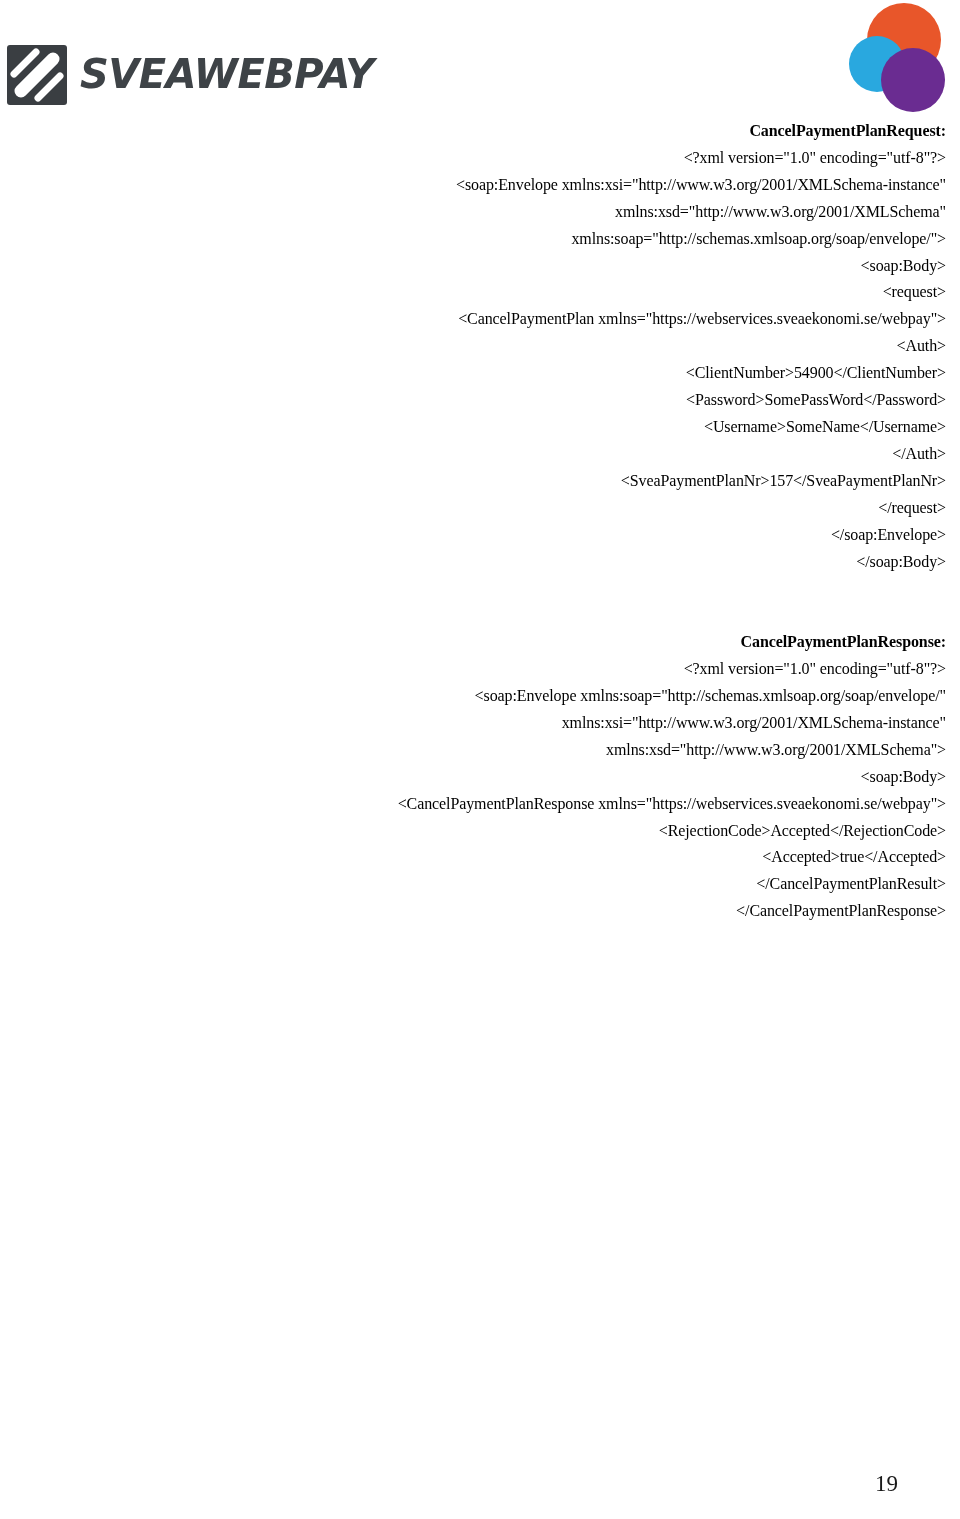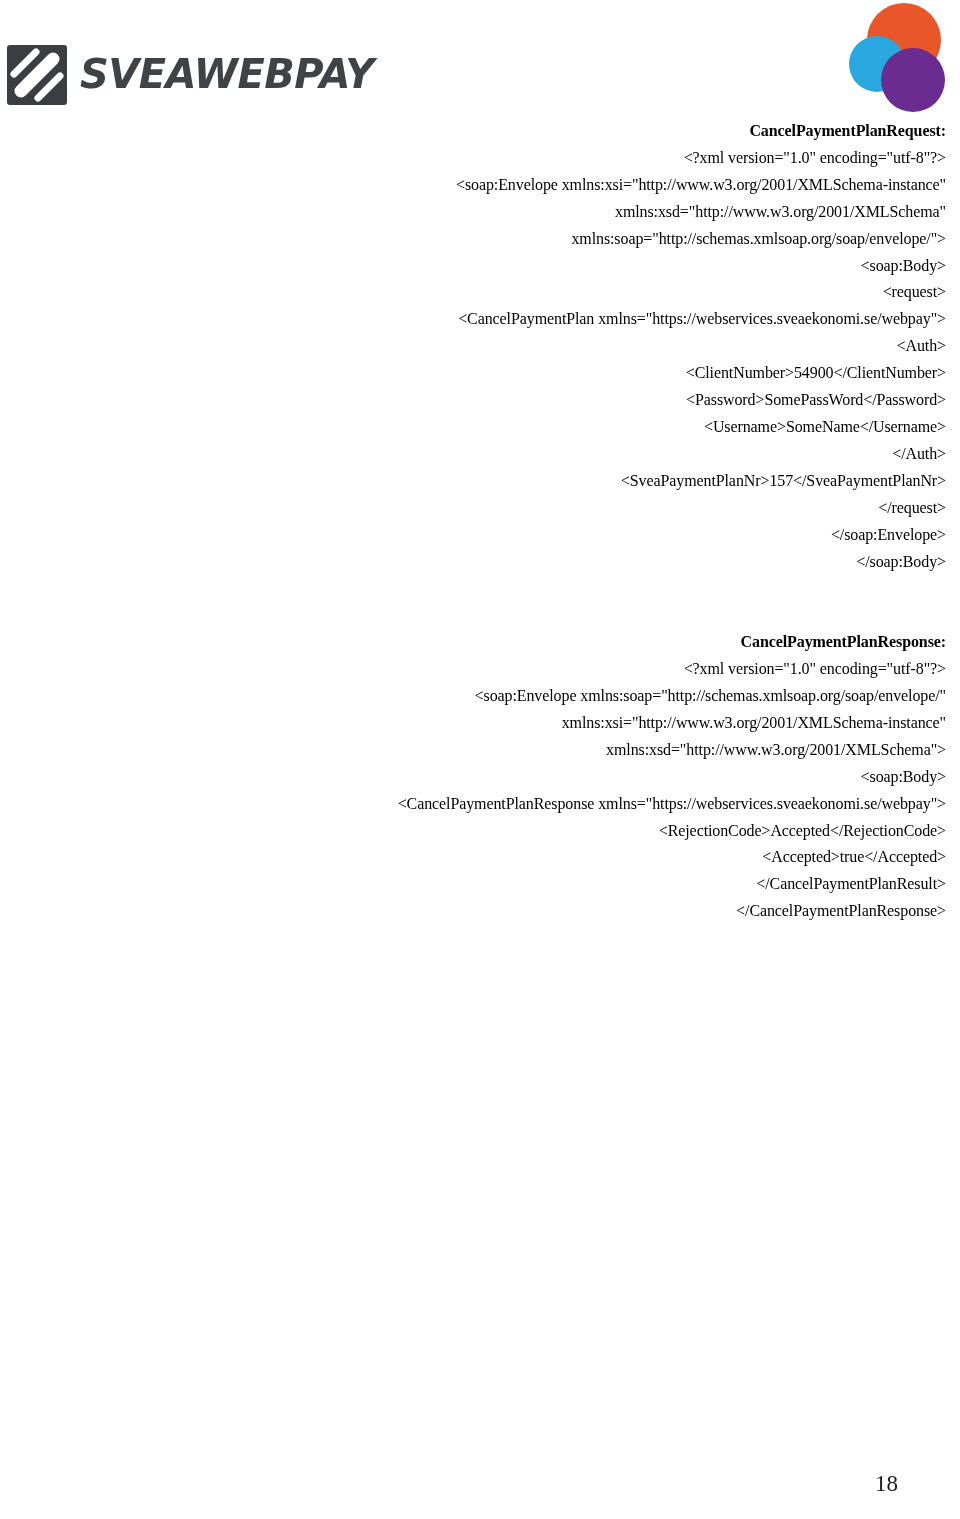--- a/index.html
+++ b/index.html
@@ -150,13 +150,13 @@
     <div class="code-line">&lt;soap:Body&gt;</div>
     <div class="code-line">&lt;CancelPaymentPlanResponse xmlns="https://webservices.sveaekonomi.se/webpay"&gt;</div>
     <div class="code-line">&lt;RejectionCode&gt;Accepted&lt;/RejectionCode&gt;</div>
     <div class="code-line">&lt;Accepted&gt;true&lt;/Accepted&gt;</div>
     <div class="code-line">&lt;/CancelPaymentPlanResult&gt;</div>
     <div class="code-line">&lt;/CancelPaymentPlanResponse&gt;</div>
   </div>
 
 </div>
 
-<div class="page-number">18</div>
+<div class="page-number">19</div>
 
 </body></html>

